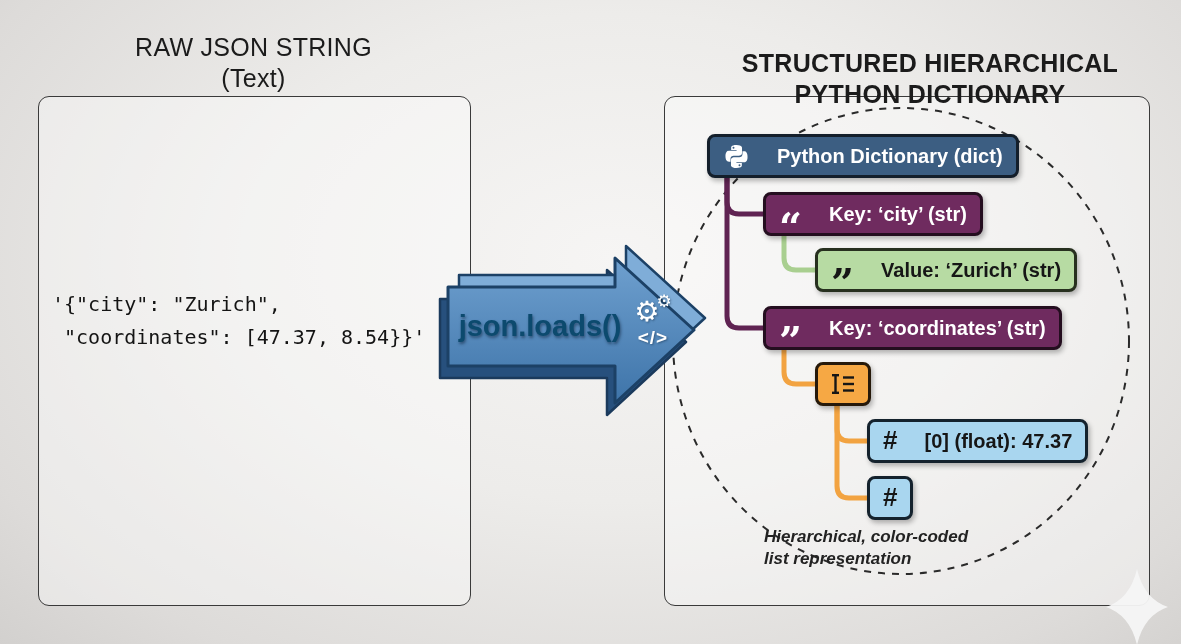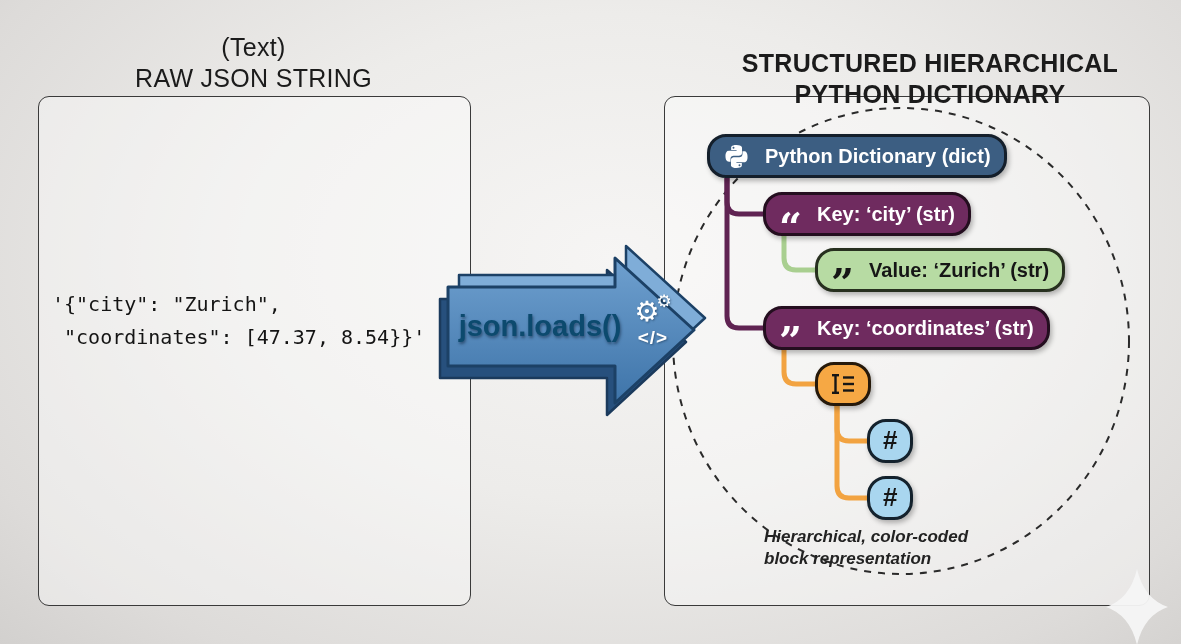--- a/index.html
+++ b/index.html
@@ -30,23 +30,23 @@
   #right-title{left:688px;width:484px;font-weight:700;margin-top:16px;}
   #json-code{
     position:absolute;left:52px;top:288px;z-index:3;
     font-family:"DejaVu Sans Mono","Liberation Mono",monospace;
     font-size:20px;line-height:33px;color:#141414;
   }
   #json-code div{white-space:pre;}
   #overlay{position:absolute;left:0;top:0;z-index:2;}
   .node{
     position:absolute;z-index:3;
-    display:flex;align-items:center;gap:15px;
+    display:flex;align-items:center;gap:27px;
     height:44px;padding:0 13px;box-sizing:border-box;
-    border:3px solid #1c1c22;border-radius:19px;
+    border:3px solid #1c1c22;border-radius:8px;
     font-size:20px;font-weight:700;white-space:nowrap;
     box-shadow:2px 3px 5px rgba(0,0,0,0.28);
   }
   .node-dict{border-color:#141f2b;}
   .node-key{border-color:#240e1f;}
   .node-green{border-color:#27301f;}
   .node-orange{border-color:#26190a;}
   .node-float{border-color:#14222d;}
   .quote-icon{
     font-family:"DejaVu Serif",serif;
@@ -73,22 +73,22 @@
   .gear-small{font-size:17px;font-family:"DejaVu Sans",sans-serif;vertical-align:14px;margin-left:-3px;}
   .code-glyph{display:block;font-weight:700;font-size:19px;letter-spacing:1px;margin-top:2px;}
 </style>
 </head>
 <body>
 
 <div id="left-panel" class="panel"></div>
 <div id="right-panel" class="panel"></div>
 
 <div id="left-title" class="title">
+  <div>RAW JSON STRING</div>
   <div>(Text)</div>
-  <div>RAW JSON STRING</div>
 </div>
 <div id="right-title" class="title">
   <div>STRUCTURED HIERARCHICAL</div>
   <div>PYTHON DICTIONARY</div>
 </div>
 
 <div id="json-code">
   <div>'{"city": "Zurich",</div>
   <div> "coordinates": [47.37, 8.54}}'</div>
 </div>
@@ -158,22 +158,23 @@
       <line x1="1" y1="19.8" x2="8" y2="19.8"></line>
       <line x1="12" y1="4.5" x2="23" y2="4.5"></line>
       <line x1="12" y1="11" x2="23" y2="11"></line>
       <line x1="12" y1="17.5" x2="23" y2="17.5"></line>
     </g>
   </svg>
 </div>
 
 <div class="node node-float" style="left: 867px; top: 419px; background-color: rgb(169, 214, 239); color: rgb(22, 22, 22);">
   <span class="hash-icon">#</span>
+  <span>[0] (float): 47.37</span>
 </div>
 
 <div class="node node-float" style="left: 867px; top: 476px; background-color: rgb(169, 214, 239); color: rgb(22, 22, 22);">
   <span class="hash-icon">#</span>
 </div>
 
 <div id="caption">
   <div>Hierarchical, color-coded</div>
-  <div>block representation</div>
+  <div>list representation</div>
 </div>
 
 </body></html>

